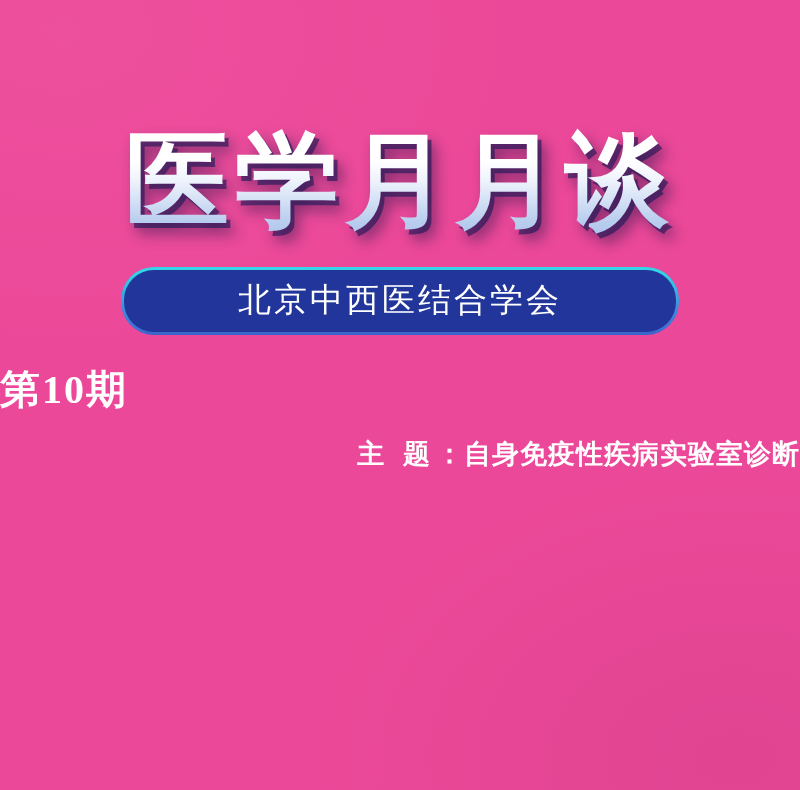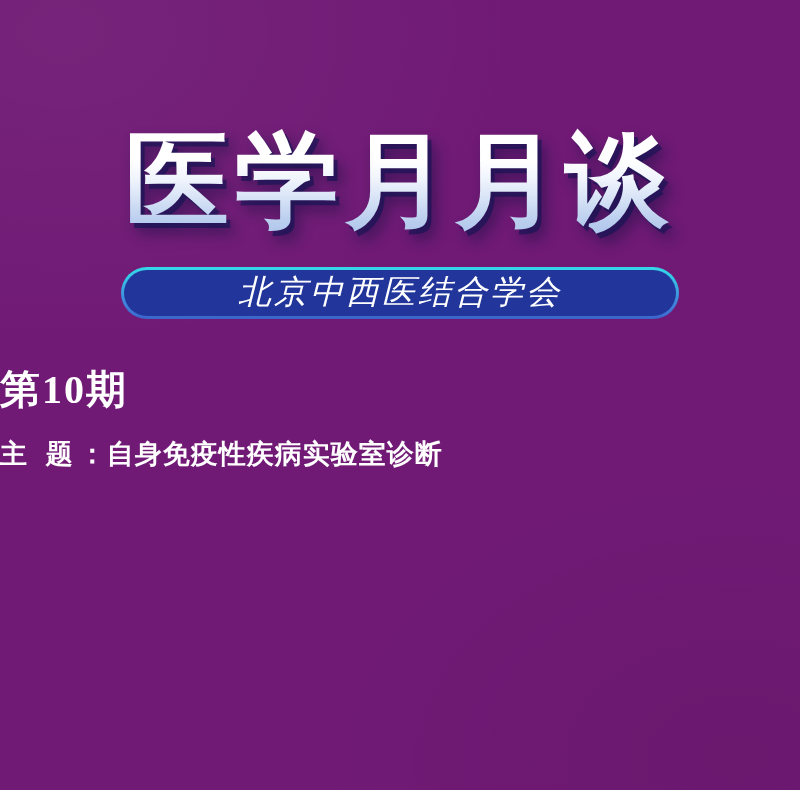--- a/index.html
+++ b/index.html
@@ -14,21 +14,21 @@
     overflow: hidden;
     font-family: "Liberation Serif", "DejaVu Serif", serif;
     background: #21359a;
   }
 
   
   .poster {
     position: relative;
     width: 800px;
     height: 790px;
-    background: #701a75;
+    background: #ec4899;
     overflow: hidden;
   }
 
   
   .poster::before {
     content: "";
     position: absolute;
     inset: 0;
     background:
       radial-gradient(120% 85% at 8% 4%, rgba(255,255,255,0.045) 0%, rgba(255,255,255,0.0) 48%),
@@ -72,38 +72,37 @@
     filter: drop-shadow(4px 5px 0 rgba(10, 20, 80, 0.55))
             drop-shadow(6px 8px 7px rgba(6, 14, 60, 0.45));
   }
 
   
   .pill {
     position: absolute;
     left: 121px;
     top: 267px;
     width: 558px;
-    height: 52px;
+    height: 68px;
     border-radius: 33px;
     box-sizing: border-box;
     
     background:
       linear-gradient(#21359a, #21359a) padding-box,
       linear-gradient(180deg,
         #35d8e8 0%,
         #34c8e6 18%,
         #3aa7e2 42%,
         #3f86dc 66%,
         #3f72d4 88%,
         #3a63c8 100%) border-box;
     border: 3px solid transparent;
     display: flex;
     align-items: center;
     justify-content: center;
-    font-style: italic;
   }
 
   .pill-text {
     font-family: "Liberation Serif", "DejaVu Serif", serif;
     font-size: 33px;
     font-weight: 400;
     letter-spacing: 3px;
     color: #ffffff;
     line-height: 1;
     padding-bottom: 2px;
@@ -125,21 +124,21 @@
     line-height: 1.1;
     white-space: nowrap;
   }
 
   
   .theme {
     position: absolute;
     left: 0;
     right: 0;
     top: 438px;
-    text-align: left;
+    text-align: right;
     font-family: "Liberation Serif", "DejaVu Serif", serif;
     font-size: 27px;
     font-weight: 700;
     letter-spacing: 1px;
     color: #ffffff;
     line-height: 1.2;
     white-space: nowrap;
   }
 
   .theme .label {

